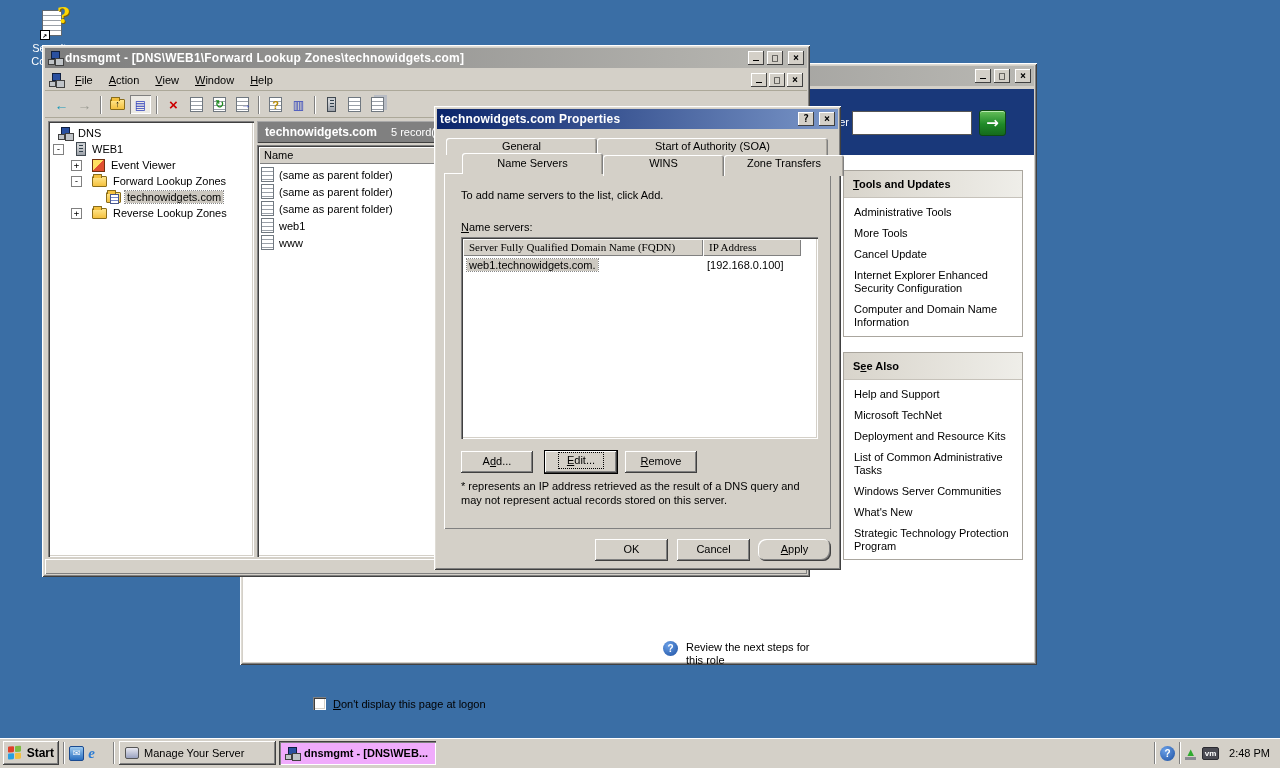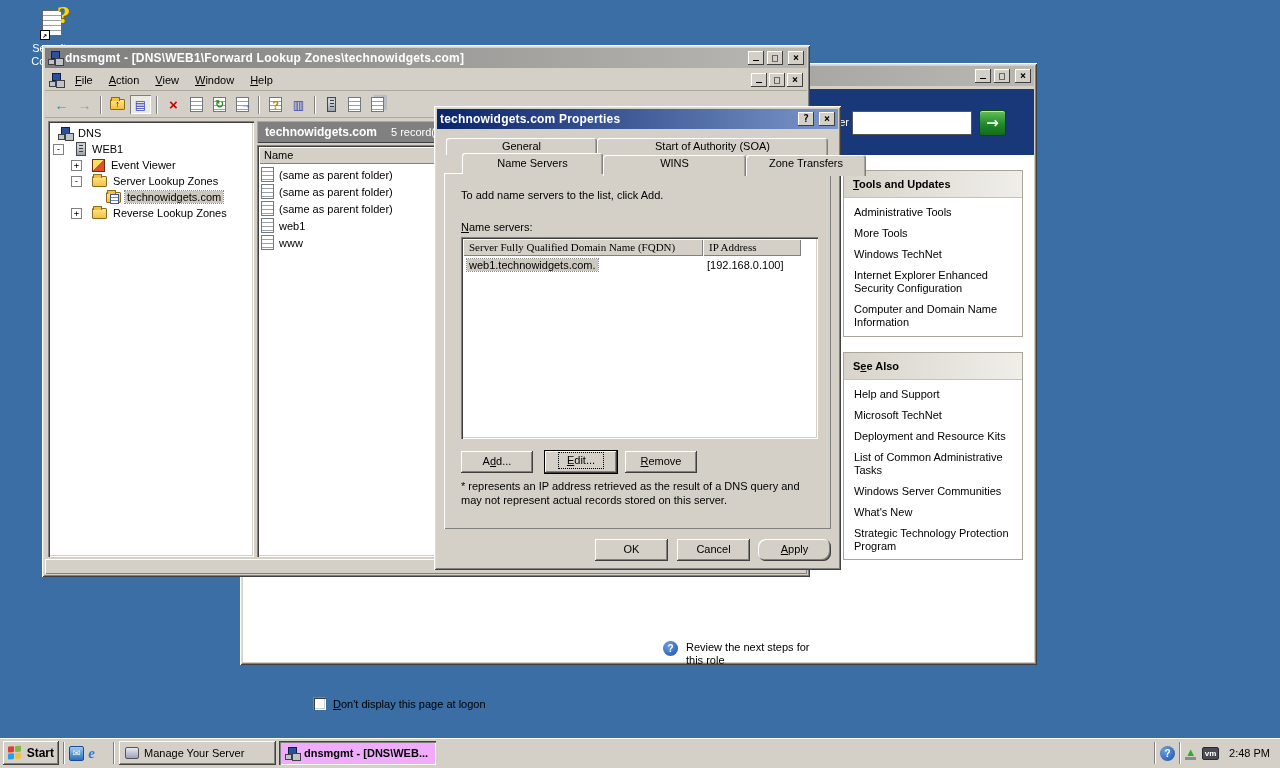--- a/index.html
+++ b/index.html
@@ -160,21 +160,21 @@
     <input class="searchbox" style="right: 62px; top: 22px; width: 120px;">
     <div class="gobtn" style="right:28px;top:21px;">→</div>
   </div>
 
   <div class="abs" style="left:3px;right:3px;top:92px;bottom:3px;background:#fff;">
 
     <div class="mys-box" style="left:600px;top:15px;width:180px;height:167px;">
       <div class="hd"><u>T</u>ools and Updates</div>
       <div class="it">Administrative Tools</div>
       <div class="it">More Tools</div>
-      <div class="it">Windows TechNet</div>
+      <div class="it">Cancel Update</div>
       <div class="it">Internet Explorer Enhanced Security Configuration</div>
       <div class="it">Computer and Domain Name Information</div>
     </div>
 
     <div class="mys-box" style="left:600px;top:197px;width:180px;height:208px;">
       <div class="hd">S<u>e</u>e Also</div>
       <div class="it">Help and Support</div>
       <div class="it">Microsoft TechNet</div>
       <div class="it">Deployment and Resource Kits</div>
       <div class="it">List of Common Administrative Tasks</div>
@@ -268,21 +268,21 @@
       <span class="tree-label">WEB1</span>
     </div>
     <div class="tree-row">
       <span class="expander" style="margin-left:21px;">+</span>
       <span class="ico ico-event" style="margin-left:6px;"></span>
       <span class="tree-label">Event Viewer</span>
     </div>
     <div class="tree-row">
       <span class="expander" style="margin-left:21px;">-</span>
       <span class="ico ico-folder" style="margin-left:6px;"></span>
-      <span class="tree-label">Server Lookup Zones</span>
+      <span class="tree-label">Forward Lookup Zones</span>
     </div>
     <div class="tree-row">
       <span class="ico ico-folder ico-zone" style="margin-left:56px;"></span>
       <span class="tree-label sel">technowidgets.com</span>
     </div>
     <div class="tree-row">
       <span class="expander" style="margin-left:21px;">+</span>
       <span class="ico ico-folder" style="margin-left:6px;"></span>
       <span class="tree-label">Reverse Lookup Zones</span>
     </div>
@@ -330,21 +330,21 @@
     <span class="capbtn" style="margin-left:2px;">×</span>
   </div>
 
   <div class="tabs" style="left:12px;top:32px;z-index:1;">
     <span class="tab" style="width:151px;">General</span>
     <span class="tab" style="width:231px;">Start of Authority (SOA)</span>
   </div>
 
   <div class="tabs" style="left:12px;top:49px;z-index:2;">
     <span class="tab active" style="width:141px;height:21px;line-height:20px;top:-2px;box-shadow: inset 1px 1px 0 #fff, inset -1px 0 0 #808080, inset -2px 0 0 #a8a49c, 0 2px 0 #d4d0c8;">Name Servers</span>
-    <span class="tab" style="width:143px;">WINS</span>
+    <span class="tab" style="width:121px;">WINS</span>
     <span class="tab" style="width:120px;">Zone Transfers</span>
   </div>
 
   <div class="abs raised" style="left:10px;top:67px;width:387px;height:356px;background:#d4d0c8;z-index:1;">
     <div class="abs" style="left:17px;top:16px;">To add name servers to the list, click Add.</div>
     <div class="abs" style="left:17px;top:48px;"><u>N</u>ame servers:</div>
 
     <div class="sunken abs" style="left:17px;top:64px;width:357px;height:202px;">
       <div style="display:flex;margin:2px 17px 0 2px;height:17px;font-family:Liberation Serif, serif;">
         <span style="width:240px;padding-left:6px;line-height:17px;background:#d4d0c8;box-shadow: inset 1px 1px 0 #fff, inset -1px -1px 0 #808080;white-space:nowrap;overflow:hidden;">Server Fully Qualified Domain Name (FQDN)</span>

